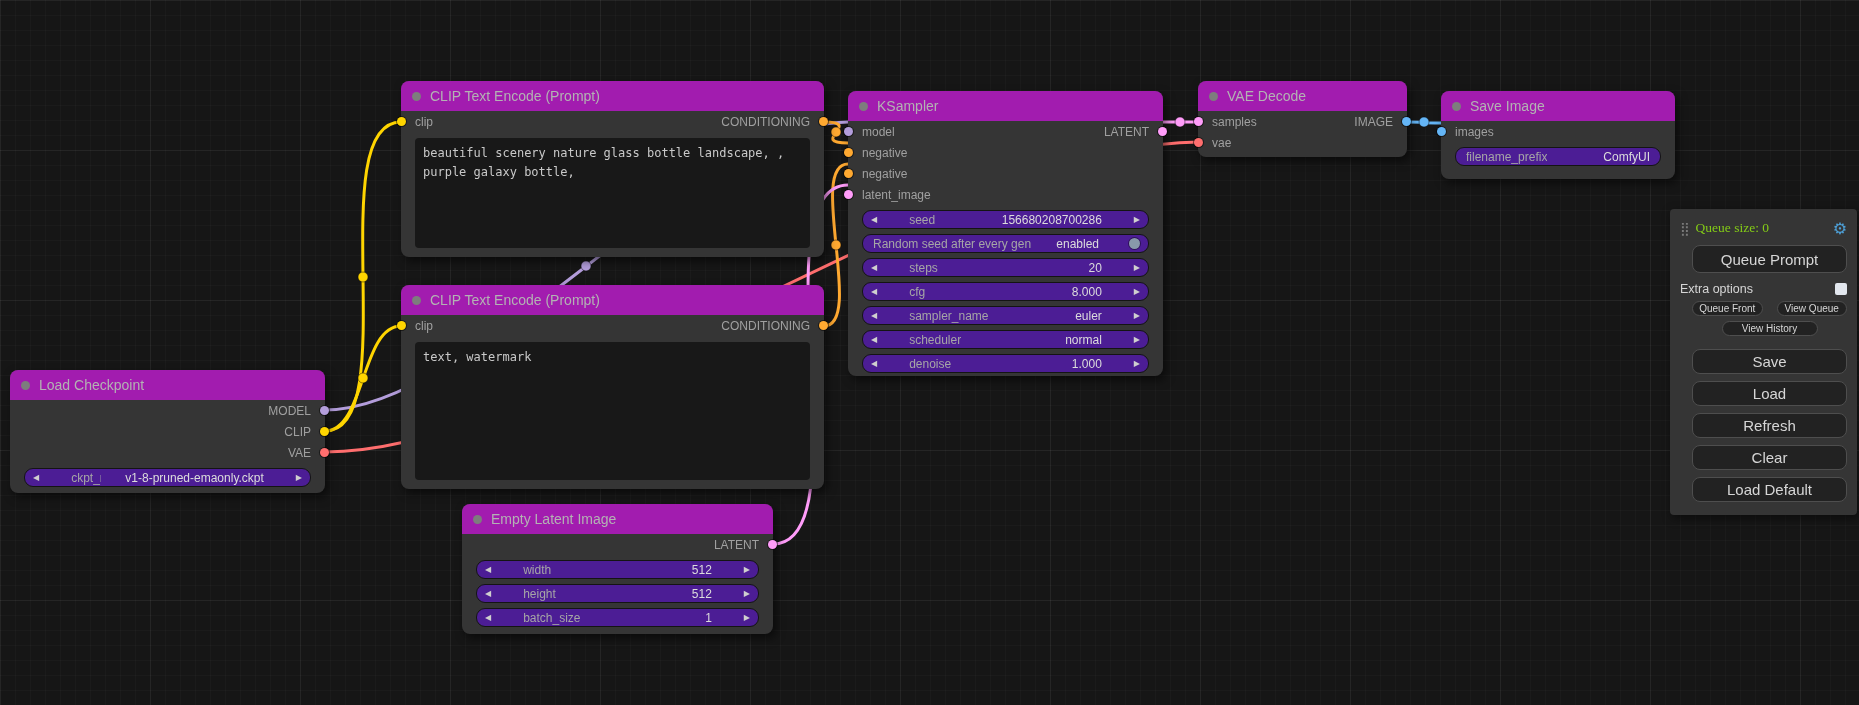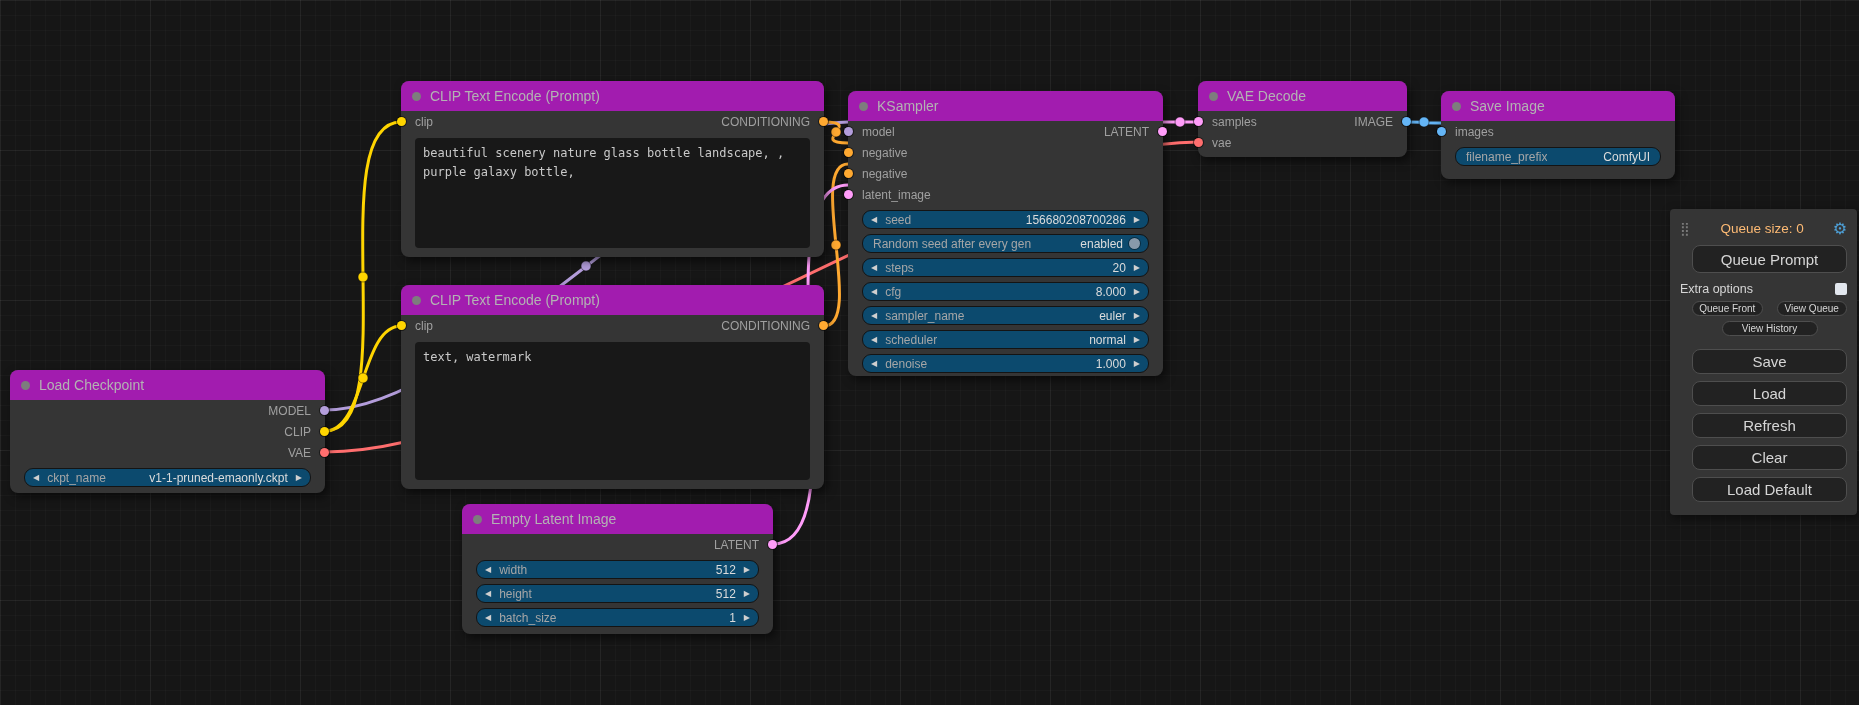--- a/index.html
+++ b/index.html
@@ -38,24 +38,24 @@
   .slot-row.only-out { justify-content:flex-end; }
   .slot-label { white-space:nowrap; }
   .slot-dot {
     position:absolute; top:6px; width:9px; height:9px; border-radius:50%;
     box-shadow:0 0 0 1px rgba(0,0,0,0.5); background:#888;
   }
   .slot-dot.in  { left:-4px; }
   .slot-dot.out { right:-4px; }
 
   .widget {
-    height:19px; margin:5px 14px 0; background:#0c4a6e;
+    height:19px; margin:5px 14px 0; background:#4c1d95;
     border:1px solid #141414; border-radius:9px;
     display:flex; align-items:center; padding:0 8px;
-    font-size:12px; color:#999; white-space:nowrap;
+    font-size:12px; color:#999; white-space:nowrap;gap:24px;
   }
   .widget .arrow { color:#cfcfcf; font-size:8px; flex:none; font-family:"DejaVu Sans",sans-serif; }
   .widget .wname  { margin-left:8px; color:#a6a6a6; overflow:hidden; }
   .widget .wvalue { margin-left:auto; margin-right:8px; color:#dcdcdc; }
   .widget.no-arrows .wname { margin-left:2px; }
   .widget.no-arrows .wvalue { margin-right:2px; }
   .toggle-dot { width:11px; height:11px; border-radius:50%; flex:none; margin-left:4px;
                 box-shadow:0 0 0 1px rgba(0,0,0,0.4); }
 
   .cte-text {
@@ -78,21 +78,21 @@
   
   .menu {
     position:absolute; left:1670px; top:209px; width:187px; z-index:3;
     background:#353535; border-radius:4px; padding:8px 10px 13px;
     box-shadow:2px 3px 10px rgba(0,0,0,0.5);
     display:flex; flex-direction:column; color:#ddd;
   }
   .menu-header { display:flex; align-items:center; height:22px; font-size:13.5px; }
   .drag-handle { color:#7a7a7a; font-size:13px; margin-right:6px; cursor:grab;
                  font-family:"DejaVu Sans",sans-serif; }
-  .queue-size  { flex:1; text-align:center; color:#fdba74; }
+  .queue-size  { flex:1; color:#84cc16;font-family:Liberation Serif, serif; }
   .gear { color:#4d9fd6; font-size:16px; margin-left:4px; cursor:pointer;
           font-family:"DejaVu Sans",sans-serif; }
   .menu button {
     background:#222; border:1px solid #4e4e4e; border-radius:8px;
     color:#d6d6d6; font-family:inherit; cursor:pointer;margin-left:12px;
   }
   .btn-queue { height:28px; margin-top:6px; font-size:15px; }
   .extra-row { display:flex; align-items:center; justify-content:space-between; gap:7px;
                font-size:12.5px; margin-top:9px; color:#d6d6d6; }
   .checkbox { width:12px; height:12px; background:#e2e7ee; border-radius:2px;
@@ -145,21 +145,21 @@
     <span class="slot-label">CLIP</span>
     <span class="slot-dot out" style="background-color: rgb(255, 213, 0);"></span>
   </div>
   <div class="slot-row only-out">
     <span class="slot-label">VAE</span>
     <span class="slot-dot out" style="background-color: rgb(255, 110, 110);"></span>
   </div>
   <div class="widget">
     <span class="arrow">◀</span>
     <span class="wname">ckpt_name</span>
-    <span class="wvalue">v1-1-pruned-emaonly.ckpt</span>
+    <span class="wvalue">v1-8-pruned-emaonly.ckpt</span>
     <span class="arrow">▶</span>
   </div>
 </div>
 
 <div class="node" id="node-cte-positive">
   <div class="node-title">
     <span class="title-dot"></span>
     <span>CLIP Text Encode (Prompt)</span>
   </div>
   <div class="slot-row">

